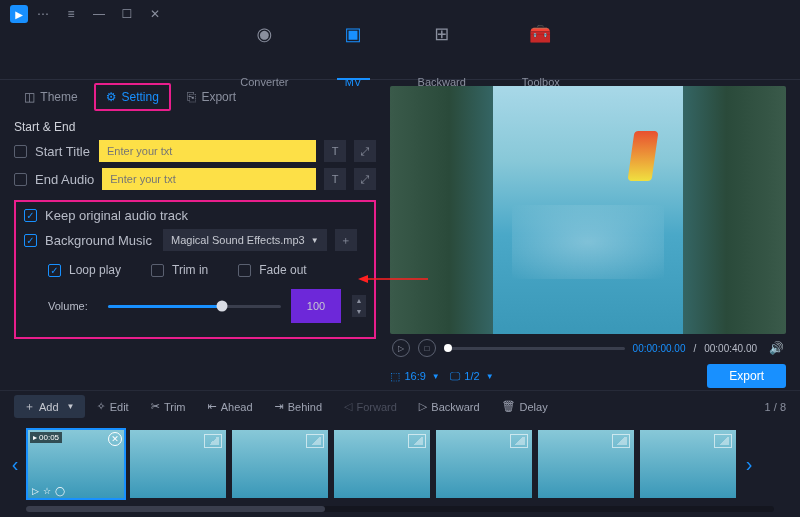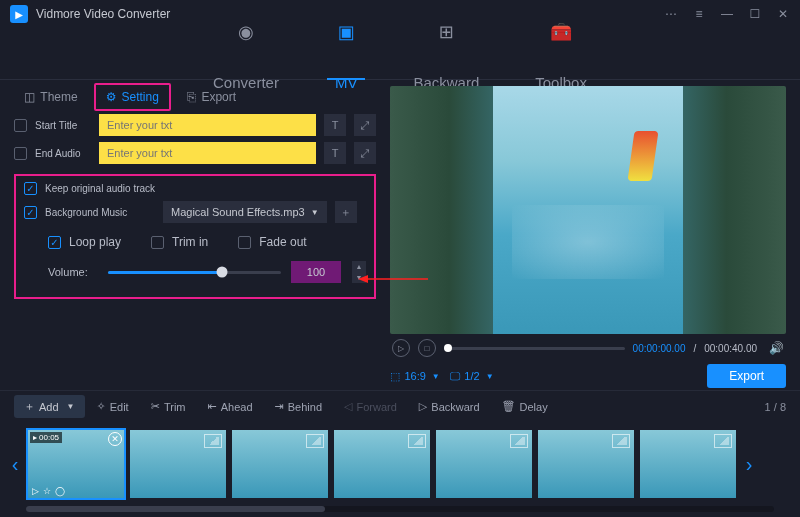--- a/index.html
+++ b/index.html
@@ -11,52 +11,52 @@
 .app-title { color: #c5c8d0; font-size: 12px; flex: 1; }
 .win-controls { display: flex; gap: 14px; color: #8a8f9e; }
 .win-btn { cursor: pointer; width: 14px; text-align:center; }
 
 
 .topnav { height: 52px; display: flex; justify-content: center; gap: 40px; border-bottom: 1px solid #2a2e3d; }
 .topnav-item { display: flex; flex-direction: column; align-items: center; justify-content: center; gap: 3px; color: #8a8f9e; cursor:pointer; padding: 4px 8px 0; position:relative; }
 .topnav-item.active { color: #1890ff; }
 .topnav-item.active::after { content:""; position:absolute; bottom:-1px; left:0; right:0; height:2px; background:#1890ff; }
 .topnav-icon { font-size: 18px; }
-.topnav-label { font-size: 15px; margin-top: 28px; }
+.topnav-label { font-size: 11px; margin-top: 28px; }
 
 
 .main { display: flex; height: 310px; }
 .leftpane { width: 390px; padding: 0 14px 8px; display:flex; flex-direction:column; }
 .rightpane { flex: 1; padding: 6px 14px 0 0; display:flex; flex-direction:column; }
 
 
 .subtabs { display: flex; gap: 6px; height: 34px; align-items: center; }
 .subtab { display: flex; align-items: center; gap: 5px; padding: 5px 10px; color: #8a8f9e; cursor:pointer; font-size:12px; }
 .subtab.active { color: #1890ff; }
 .subtab-hl { border: 2px solid #e91e8c; border-radius: 2px; }
 
 
 .section-title { color: #d0d3db; font-size: 12px; margin: 6px 0 6px; }
 .row { display: flex; align-items: center; gap: 8px; margin-bottom: 6px; }
 .checkbox { width: 13px; height: 13px; border: 1px solid #5a6070; border-radius: 2px; display:flex; align-items:center; justify-content:center; font-size:10px; color:#1890ff; cursor:pointer; }
 .checkbox.checked { border-color:#1890ff; }
-.check-label { font-size: 10px; color:#b8bcc8; min-width: 56px; }
+.check-label { font-size: 13px; color:#b8bcc8; min-width: 56px; }
 .text-input { flex:1; background: #fde047; border: none; color:#6b7080; padding: 4px 8px; font-size:11px; height:22px; }
 .icon-btn { width: 22px; height: 22px; background: #2a2e3d; color:#8a8f9e; display:flex; align-items:center; justify-content:center; cursor:pointer; font-size:11px; }
 
 .audio-section { border: 2px solid #e91e8c; padding: 6px 8px 10px; margin-top: 4px; }
 .dropdown { background:#2a2e3d; color:#c5c8d0; padding: 3px 8px; font-size:11px; height:22px; display:flex; align-items:center; gap:6px; cursor:pointer; }
 .dropdown .caret { font-size:8px; }
 .audio-options { display:flex; gap: 30px; padding: 6px 0 8px 24px; }
 .slider-row { display:flex; align-items:center; gap: 10px; padding: 4px 0 4px 24px; }
 .slider-label { width: 50px; font-size:11px; color:#b8bcc8; }
 .slider-track { flex:1; height: 3px; background: #3a3e4d; position:relative; border-radius:2px; cursor:pointer; }
 .slider-fill { position:absolute; left:0; top:0; bottom:0; background:#1890ff; border-radius:2px; }
 .slider-thumb { position:absolute; top:50%; width:11px; height:11px; background:#d8dbe3; border-radius:50%; transform:translate(-50%,-50%); }
-.num-input { width: 50px; height:22px; background:#701a75; color:#c5c8d0; display:flex; align-items:center; justify-content:center; font-size:11px; }
+.num-input { width: 50px; height:34px; background:#6d28d9; color:#c5c8d0; display:flex; align-items:center; justify-content:center; font-size:11px; }
 .spinner { display:flex; flex-direction:column; }
 .spinner div { width:14px; height:11px; background:#2a2e3d; color:#8a8f9e; font-size:7px; display:flex; align-items:center; justify-content:center; cursor:pointer; margin-left:1px; }
 
 
 .preview { flex:1; background: linear-gradient(90deg, #3a5a4a 0%, #2a4a3a 15%, #4aa0c0 50%, #2a4a3a 85%, #3a5a4a 100%); position:relative; border-radius:2px; overflow:hidden; }
 .preview-photo { position:absolute; left:26%; right:26%; top:0; bottom:0; background: linear-gradient(180deg, #a8d8e8 0%, #88c8d8 30%, #4aa8c8 60%, #3a98b8 100%); }
 .pool-deco { position:absolute; bottom:22%; left:10%; right:10%; height:30%; background: radial-gradient(ellipse, rgba(255,255,255,.3), transparent); }
 .slide { position:absolute; top:18%; right:15%; width:24px; height:50px; background: linear-gradient(#e85030,#f0e040); border-radius:4px; transform:skewX(-8deg); }
 .controls-bar { height: 28px; display:flex; align-items:center; gap:8px; padding: 0 2px; }
 .ctrl-btn { width:18px; height:18px; border:1px solid #5a6070; border-radius:50%; display:flex; align-items:center; justify-content:center; font-size:8px; color:#8a8f9e; cursor:pointer; }
@@ -90,21 +90,20 @@
 .thumb-ph::after { content:""; position:absolute; inset:2px; background: linear-gradient(135deg, transparent 50%, rgba(255,255,255,.4) 50%); }
 
 .scrollbar { height:6px; margin: 0 26px 4px; background:#14161f; border-radius:3px; position:relative; }
 .scroll-thumb { position:absolute; left:0; width:40%; top:0; bottom:0; background:#3a3e4d; border-radius:3px; }
 </style>
 </head>
 <body>
 
 <div class="titlebar">
   <div class="app-logo">▶</div>
-  <div class="app-title">Vidmore Video Converter</div>
   <div class="win-controls">
     <span class="win-btn">⋯</span>
     <span class="win-btn">≡</span>
     <span class="win-btn">―</span>
     <span class="win-btn">☐</span>
     <span class="win-btn">✕</span>
   </div>
 </div>
 
 <div class="topnav">
@@ -136,20 +135,21 @@
       <div class="subtab active subtab-hl">
         <span>⚙</span>
         <span>Setting</span>
       </div>
       <div class="subtab">
         <span>⎘</span>
         <span>Export</span>
       </div>
     </div>
 
+    <div class="section-title">Start &amp; End</div>
     <div class="row">
       <span class="checkbox"></span>
       <span class="check-label">Start Title</span>
       <input class="text-input" placeholder="Enter your txt" style="">
       <div class="icon-btn">T</div>
       <div class="icon-btn">⤢</div>
     </div>
     <div class="row">
       <span class="checkbox"></span>
       <span class="check-label">End Audio</span>

